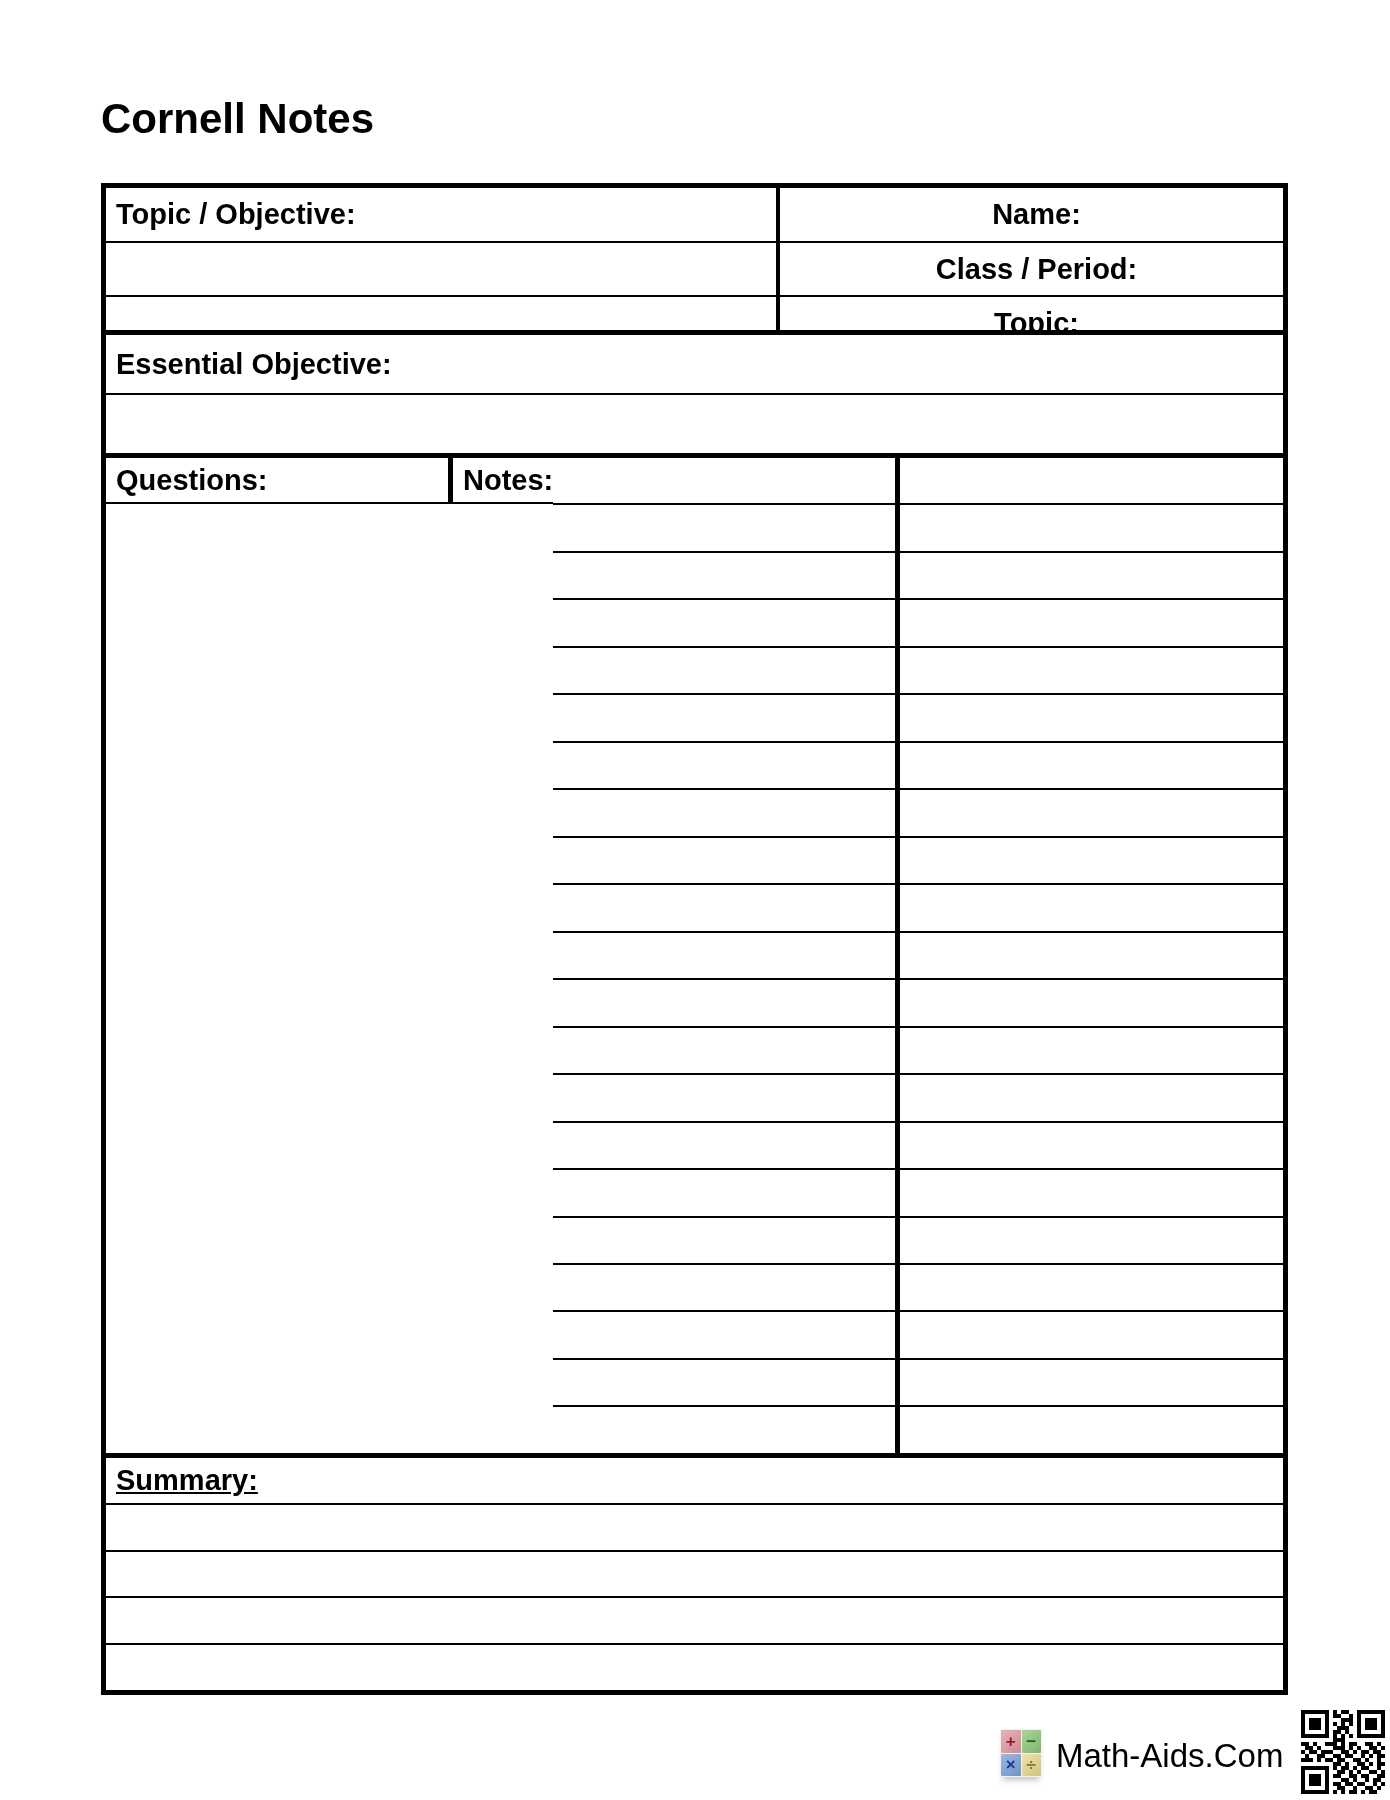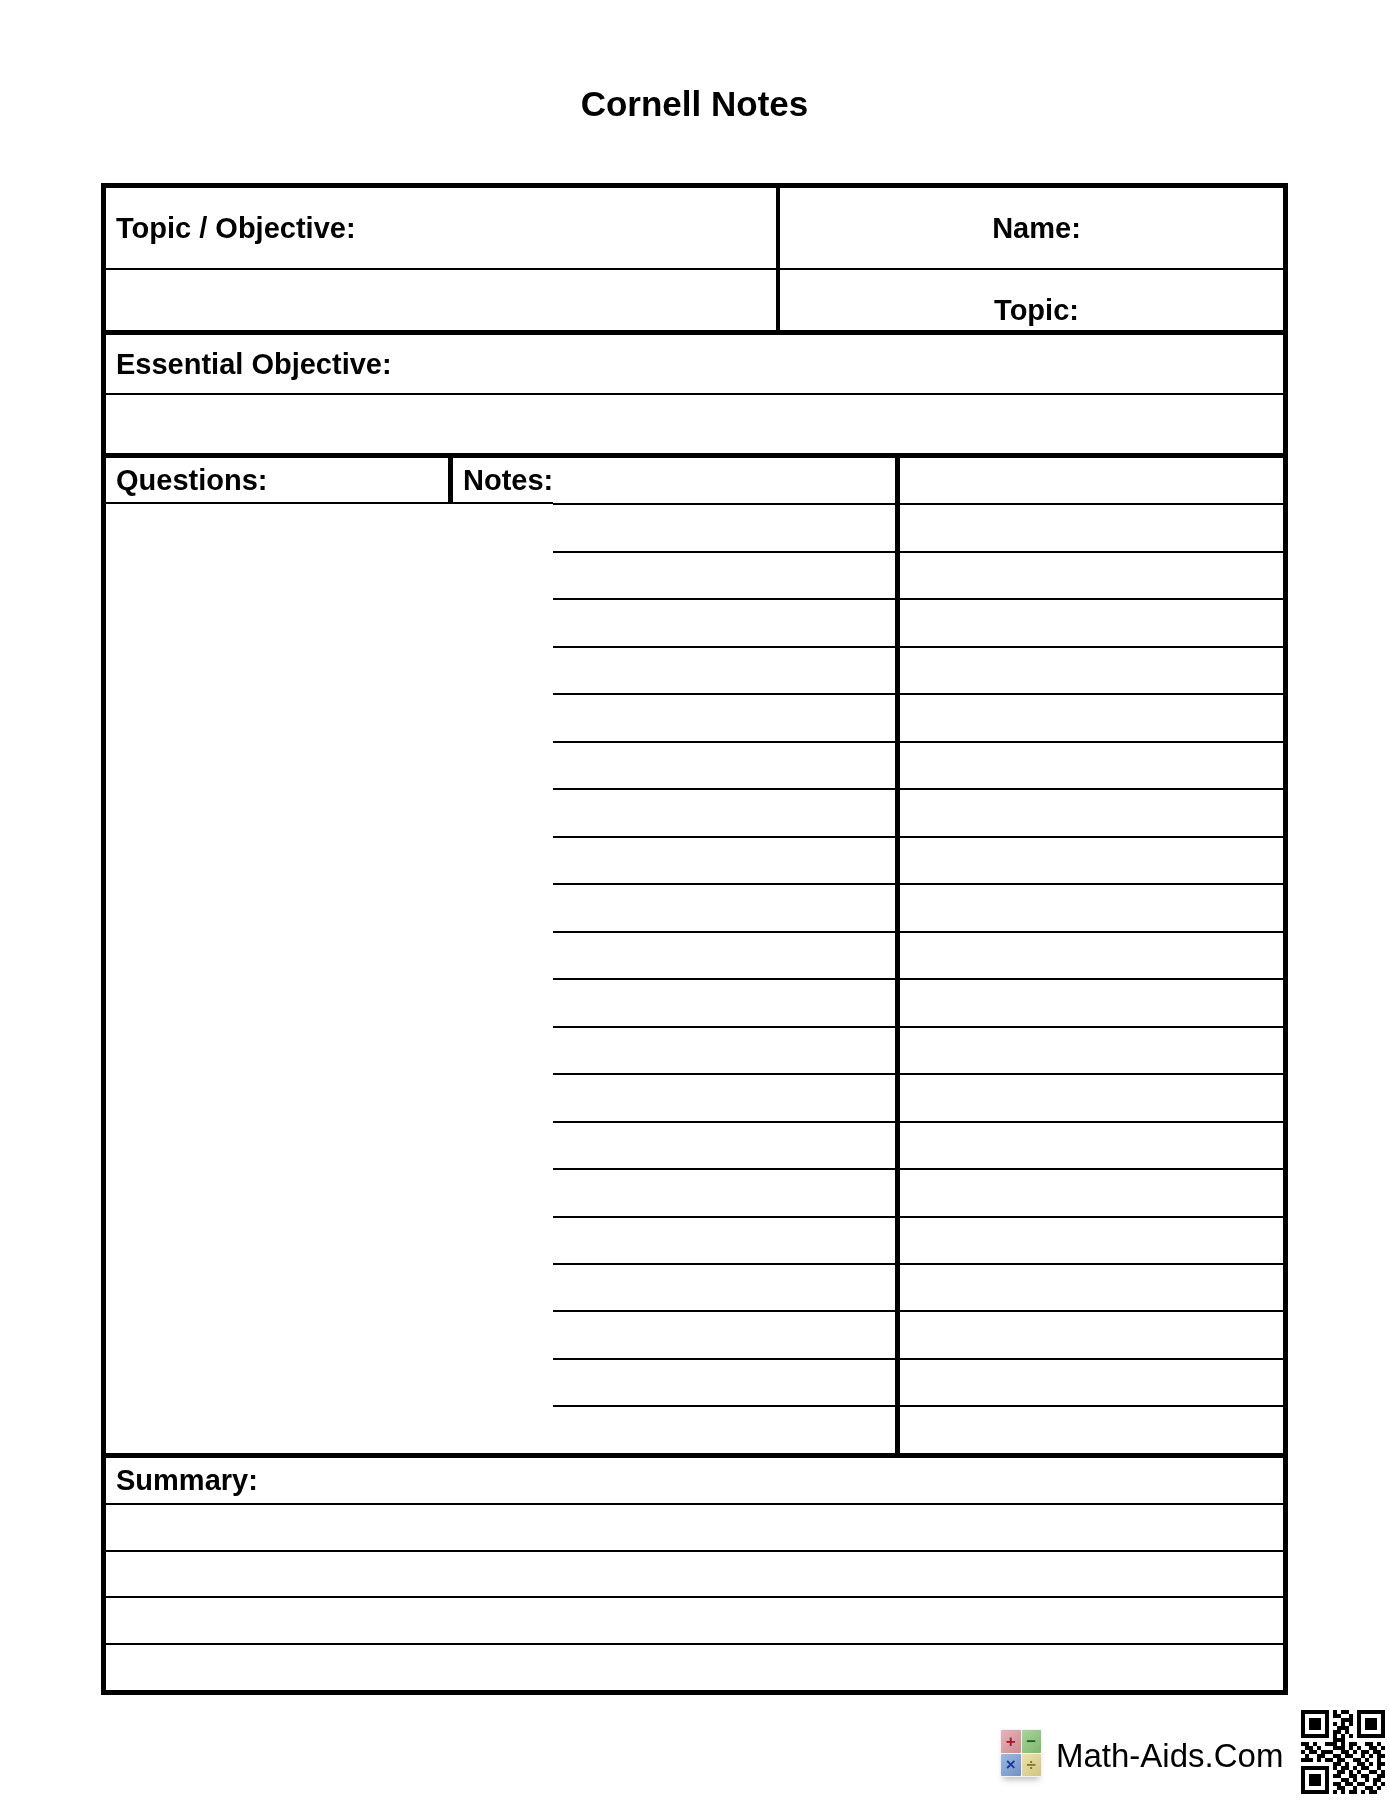--- a/index.html
+++ b/index.html
@@ -4,22 +4,22 @@
 <style>
   html,body{margin:0;padding:0;}
   body{
     width:1390px;height:1800px;background:#ffffff;position:relative;
     font-family:"Liberation Sans", sans-serif;color:#000;
     -webkit-font-smoothing:antialiased;
   }
   .abs{position:absolute;box-sizing:border-box;}
   
   #page-title{
-    left:101px;top:84px;width:1187px;text-align:center;
-    font-size:35px;font-weight:bold;letter-spacing:0px;
+    left:101px;top:95px;width:1187px;text-align:left;
+    font-size:42px;font-weight:bold;letter-spacing:0px;
   }
   
   .frame{left:101px;width:1187px;border:5px solid #000;background:#fff;}
   .lbl{font-size:29px;font-weight:bold;line-height:1;padding-left:10px;}
 
   
   #sectionA{top:163px;height:172px;display:flex;flex-direction:column;margin-top:20px;}
   #sectionA .row{flex:1;display:flex;align-items:center;}
   #sectionA .row.sep{border-bottom:2px solid #000;}
   #sectionA .left-cell{width:670px;align-self:stretch;display:flex;align-items:center;border-right:4px solid #000;}
@@ -35,21 +35,21 @@
   #sectionC .hdr{height:44px;display:flex;align-items:center;border-bottom:2px solid #000;}
   #sectionC .hdr .qcell{width:342px;align-self:stretch;display:flex;align-items:center;border-right:5px solid #000;}
   #sectionC .hdr .ncell{flex:1;display:flex;align-items:center;}
   #q-rows{flex:1;display:flex;flex-direction:column;}
   .nrow{flex:1;display:flex;}
   .nrow.sep{border-bottom:2px solid #000;}
   .nrow .qcell{width:342px;border-right:5px solid #000;}
   .nrow .ncell{flex:1;}
 
   
-  #sectionD{top:1453px;height:242px;display:flex;flex-direction:column;}
+  #sectionD{top:1453px;height:242px;display:flex;flex-direction:column;text-decoration:underline;}
   #sectionD .row{flex:1;display:flex;align-items:center;}
   #sectionD .row.sep{border-bottom:2px solid #000;}
 
   
   #brand-logo{
     left:1000px;top:1729px;width:42px;height:48px;
     display:grid;grid-template-columns:1fr 1fr;grid-template-rows:1fr 1fr;
     gap:1px;padding:1px;background:#f2f2f2;
     box-shadow:0 6px 6px -3px rgba(120,120,120,.45);
     border-radius:2px;
@@ -71,20 +71,26 @@
 
 <div class="abs frame" id="sectionA">
   <div class="row sep">
     <div class="left-cell">
       <span class="lbl">Topic / Objective:</span>
     </div>
     <div class="right-cell">
       <span class="lbl">Name:</span>
     </div>
   </div>
+  <div class="row sep">
+    <div class="left-cell"></div>
+    <div class="right-cell">
+      <span class="lbl">Class / Period:</span>
+    </div>
+  </div>
   <div class="row">
     <div class="left-cell"></div>
     <div class="right-cell">
       <span class="lbl">Topic:</span>
     </div>
   </div>
 </div>
 
 <div class="abs frame" id="sectionB">
   <div class="row sep">

